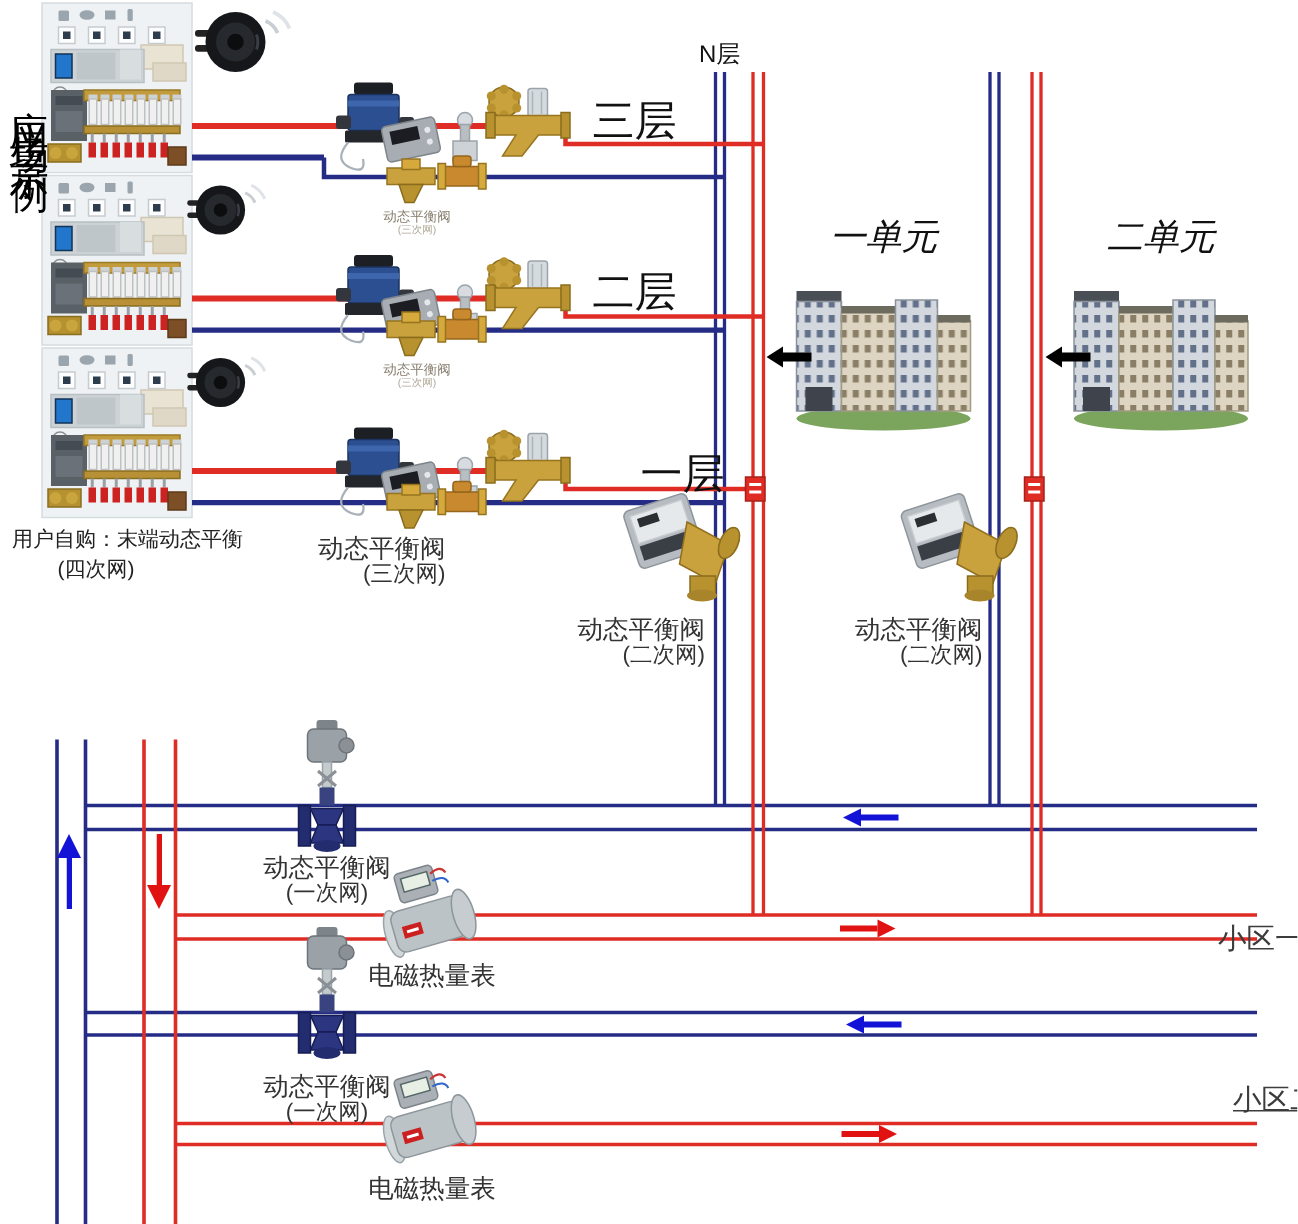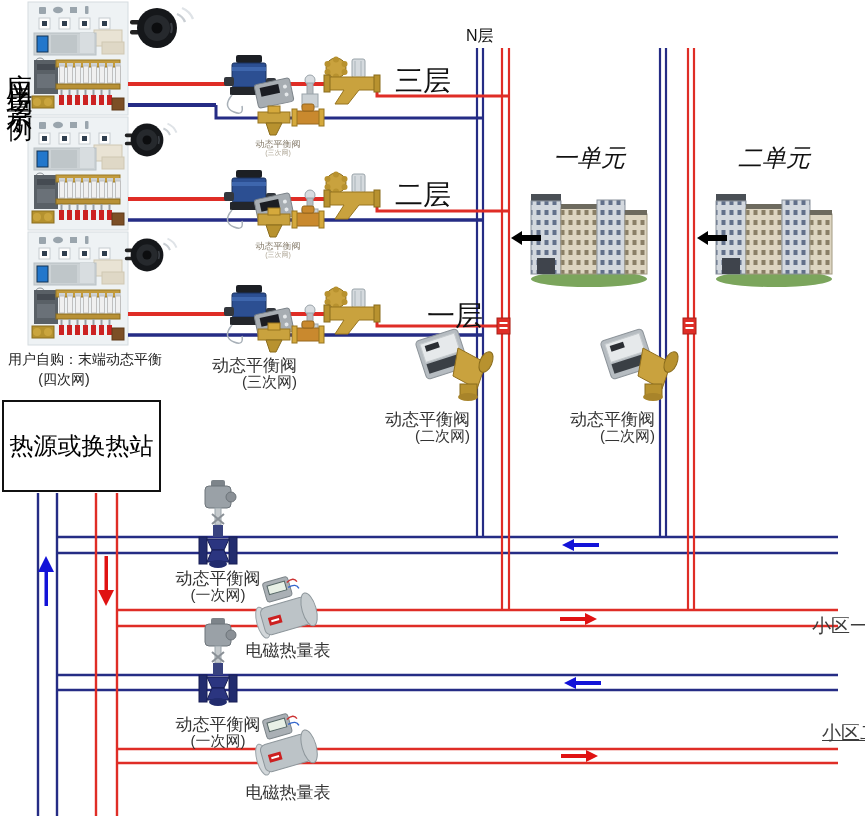--- a/index.html
+++ b/index.html
@@ -314,20 +314,17 @@
 <div class="lbl valve-net tc" style="left:172px;top:586px;width:92px;">(一次网)</div>
 <div class="lbl valve-big tc" style="left:172px;top:713px;width:92px;">动态平衡阀</div>
 <div class="lbl valve-net tc" style="left:172px;top:732px;width:92px;">(一次网)</div>
 
 <div class="lbl meter-lbl tc" style="left:243px;top:639px;width:90px;">电磁热量表</div>
 <div class="lbl meter-lbl tc" style="left:243px;top:781px;width:90px;">电磁热量表</div>
 
 <div class="lbl note tc" style="left:8px;top:351px;width:148px;">用户自购：末端动态平衡</div>
 <div class="lbl note tc" style="left:8px;top:371px;width:112px;">(四次网)</div>
 
-<div class="heatbox">
-  <span>热源或换热站</span>
-</div>
 
 <div class="lbl district" style="left:812px;top:577px;margin-top:36px;">小区一</div>
 <div class="lbl district" style="left:822px;top:720px;text-decoration:underline;">小区二</div>
 
 </div>
 
 </body></html>

